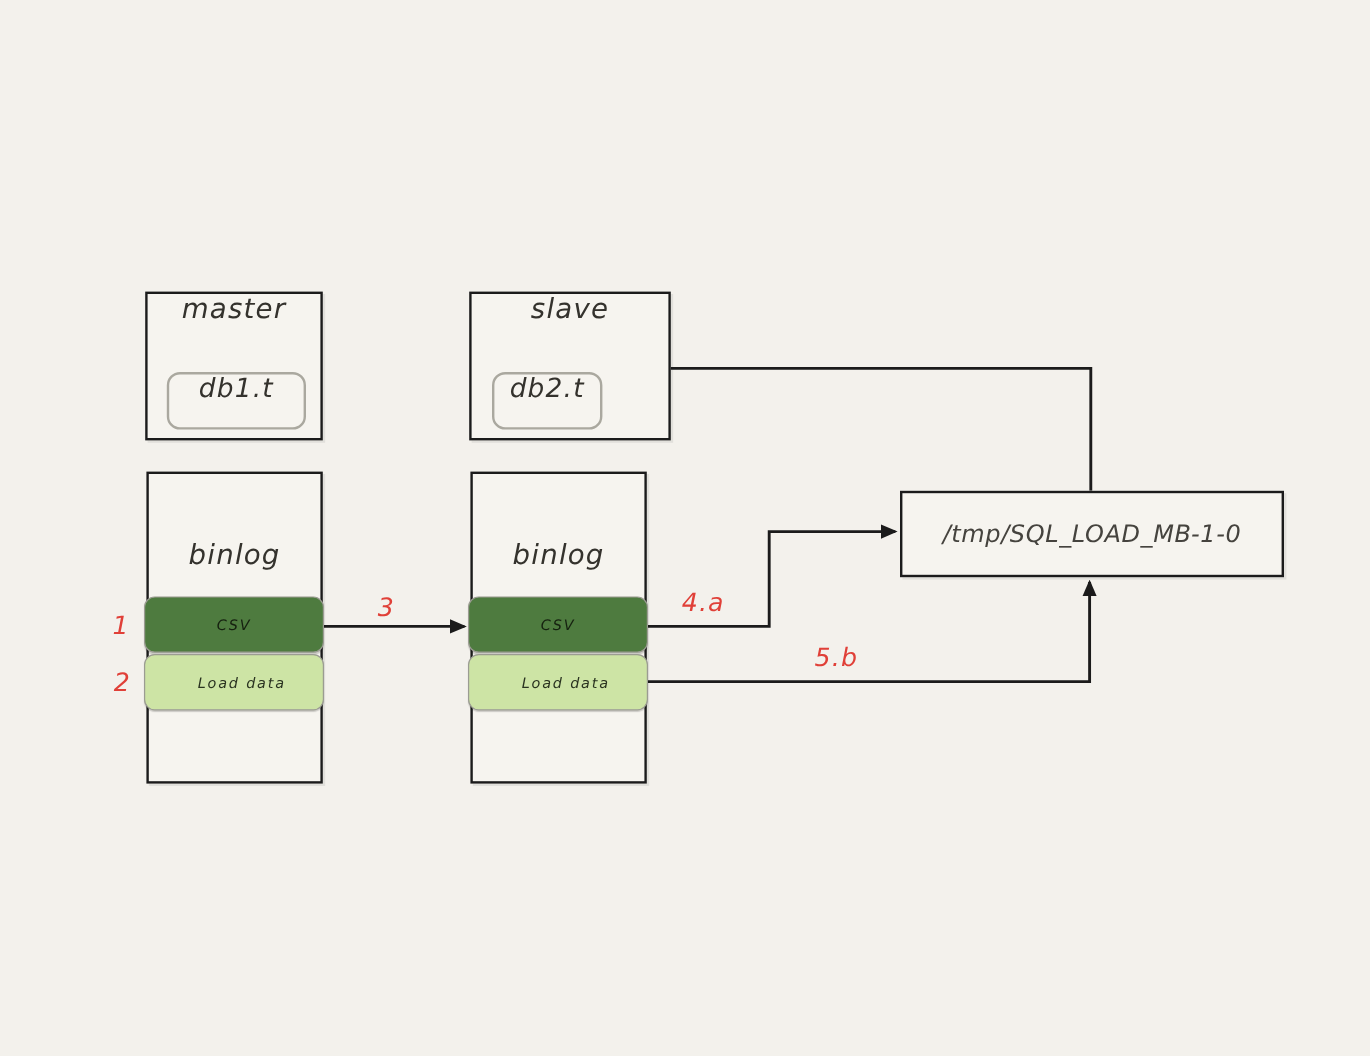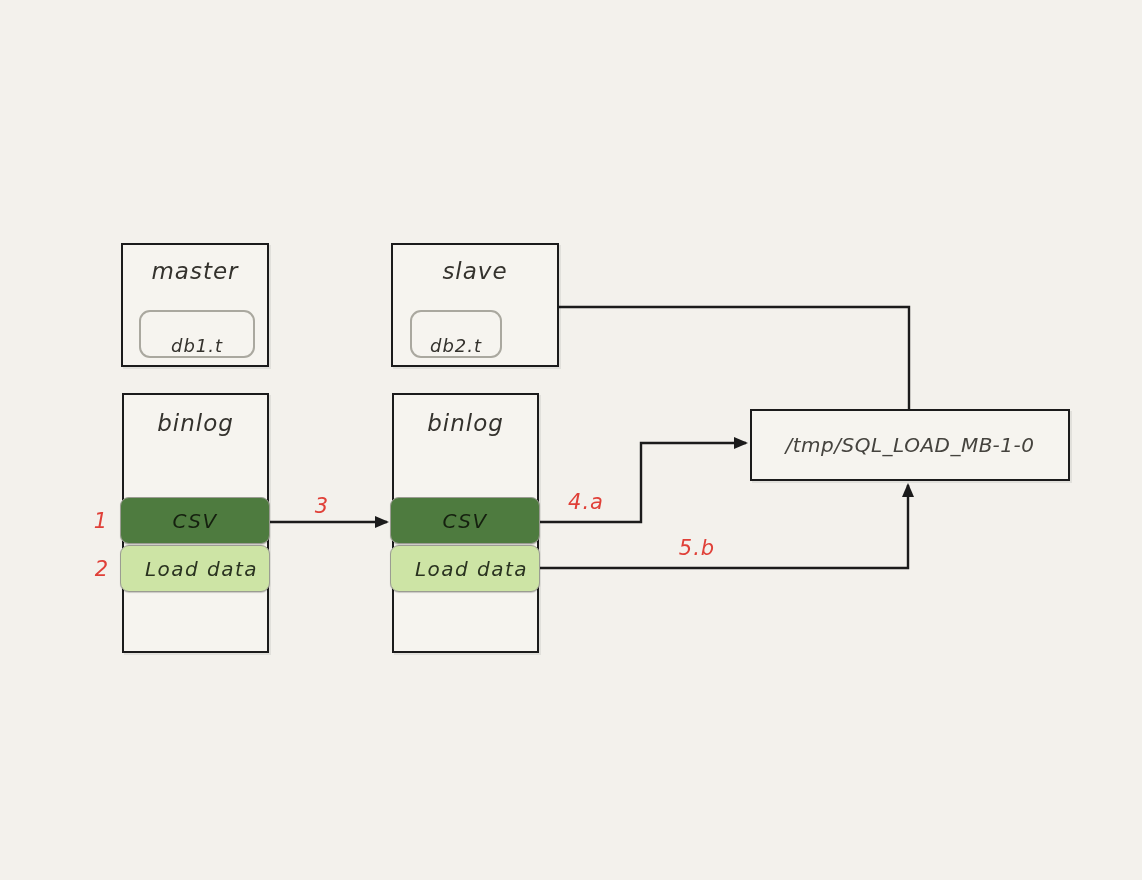--- a/index.html
+++ b/index.html
@@ -38,47 +38,46 @@
     position:absolute;
     border:2.5px solid var(--line);
     background:var(--box-fill);
     box-sizing:border-box;
     box-shadow:2px 2px 0 rgba(0,0,0,0.07);
   }
   .node-title{
     text-align:center;
     font-size:23px;
     letter-spacing:1px;
-    padding-top:13px;
     color:var(--text);
   }
-  .node-title.binlog{ padding-top:15px; }
+  .node-title.binlog{ padding-top:15px;margin-top:40px; }
   .pill{
     position:absolute;
     border:2px solid var(--pill-border);
     border-radius:11px;
     background:var(--box-fill);
     box-sizing:border-box;
     display:flex;
-    align-items:flex-end;
+    align-items:flex-start;
     justify-content:center;
-    font-size:18px;
+    font-size:22px;
     letter-spacing:1px;
   }
   .evt{
     position:absolute;
     width:150px;
     height:47px;
     border:1.5px solid #9b9c92;
     border-radius:9px;
     box-sizing:border-box;
     display:flex;
     align-items:center;
     justify-content:center;
-    font-size:20px;
+    font-size:12px;
     letter-spacing:1.5px;
     box-shadow:0 1px 1px rgba(0,0,0,0.18);
   }
   .evt.csv{ background:var(--csv-fill); color:var(--csv-text); }
   .evt.load{ background:var(--load-fill); color:var(--load-text);padding-left:13px; }
   .tmp-node{
     position:absolute;
     left:750px; top:409px;
     width:320px; height:72px;
     border:2.5px solid var(--line);

